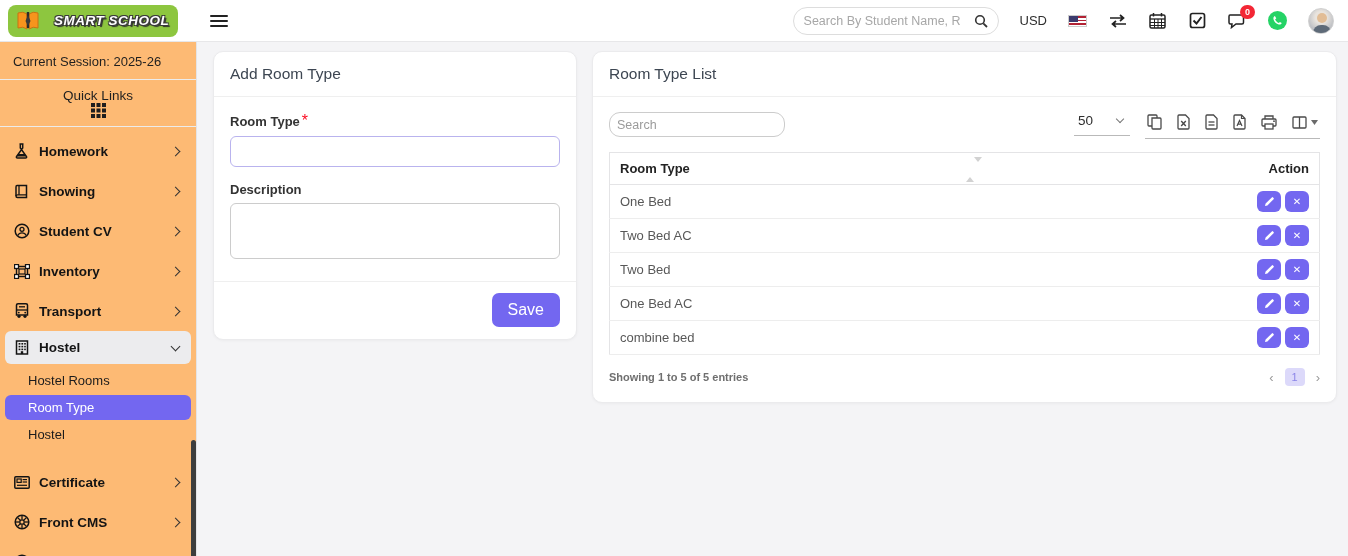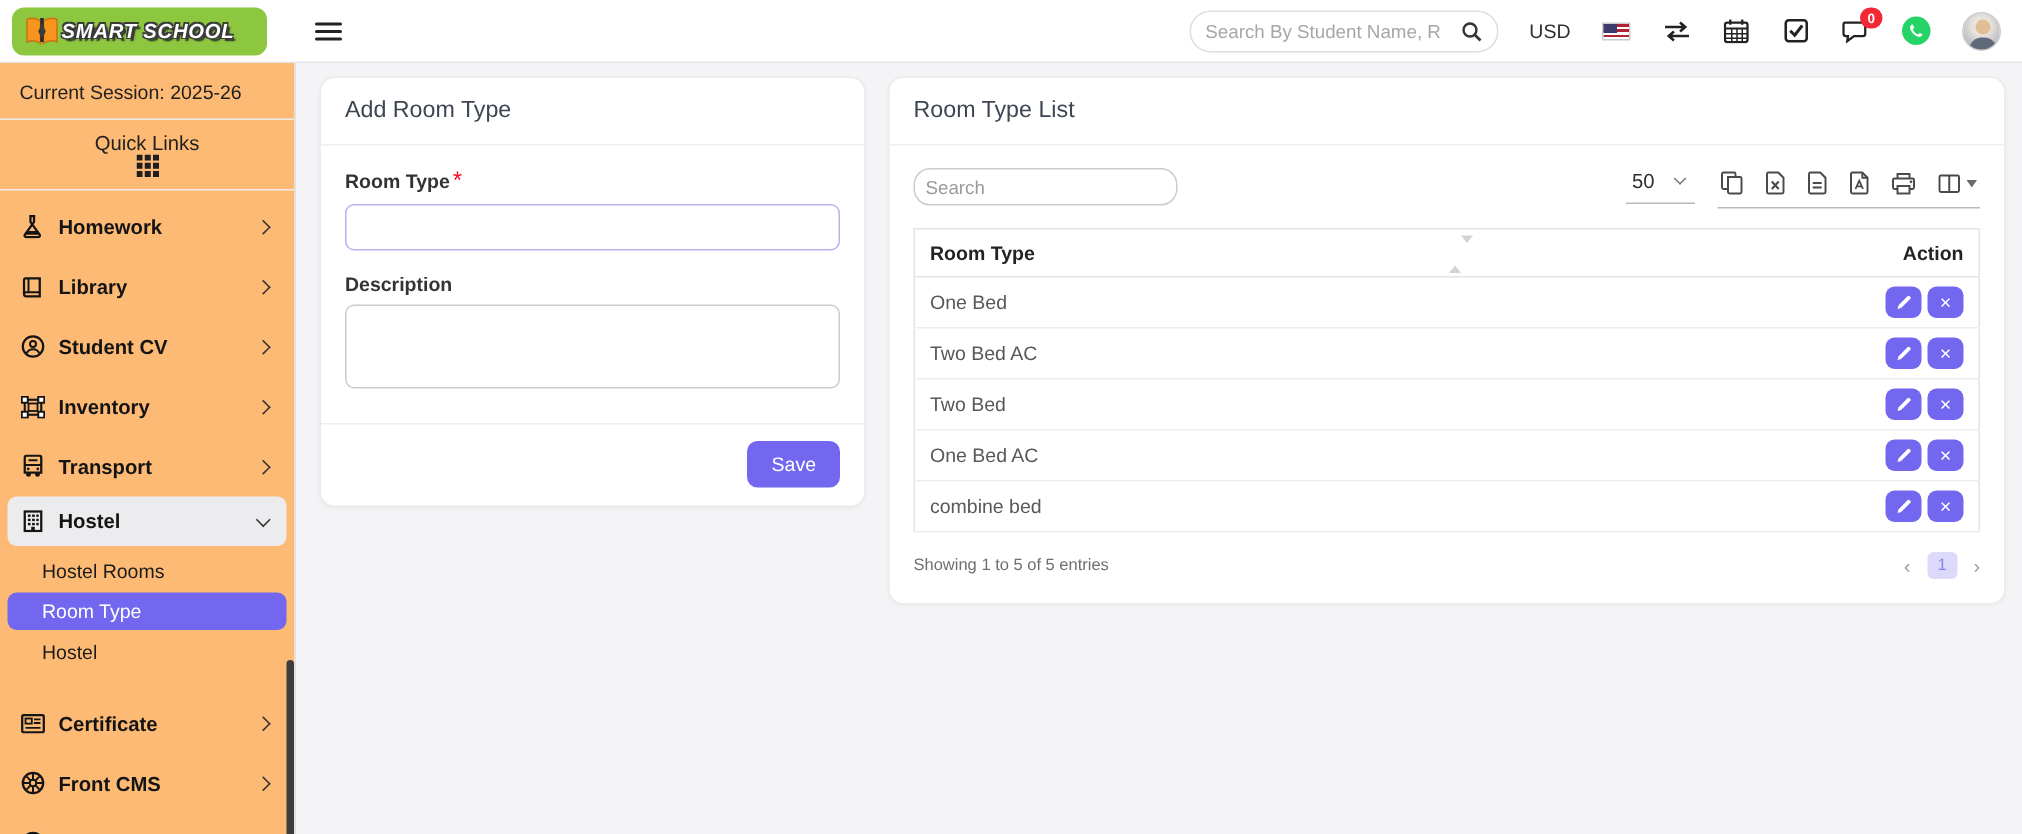--- a/index.html
+++ b/index.html
@@ -3,21 +3,21 @@
 <meta charset="utf-8">
 <style>
   * { margin:0; padding:0; box-sizing:border-box; }
   html,body { width:1348px; height:556px; overflow:hidden;
     font-family:"Liberation Sans","DejaVu Sans",sans-serif; background:#f4f4f6; }
 
   
   .header { position:absolute; top:0; left:0; right:0; height:42px; background:#fff;
     border-bottom:1px solid #e7e7e9; display:flex; align-items:center; z-index:10; }
   .logo { margin-left:8px; width:170px; height:32px; background:#8dc63f; border-radius:8px;
-    display:flex; align-items:center; padding:0 8px; gap:1px; flex:0 0 auto; cursor:pointer; }
+    display:flex; align-items:center; padding:0 8px; gap:14px; flex:0 0 auto; cursor:pointer; }
   .logo-text { color:#fff; font-weight:800; font-style:italic; font-size:13.5px; letter-spacing:.5px;
     text-shadow:1px 1px 0 #3a3a3a,-1px -1px 0 #3a3a3a,1px -1px 0 #3a3a3a,-1px 1px 0 #3a3a3a,2px 2px 1px #2d2d2d; white-space:nowrap; }
   .hamburger { margin-left:32px; width:18px; cursor:pointer; }
   .hamburger div { height:2px; background:#222; margin:3px 0; border-radius:1px; }
   .school-title { margin-left:17px; font-size:16.5px; font-weight:700; color:#2e3640; letter-spacing:.4px; }
 
   .header-right { margin-left:auto; display:flex; align-items:center; gap:21px; padding-right:14px; }
   .search-pill { width:206px; height:28px; border:1px solid #ddd; border-radius:15px;
     display:flex; align-items:center; padding:0 10px; background:#fff; }
   .search-pill input { border:none; outline:none; flex:1; font-size:12.5px; color:#333; background:transparent;
@@ -66,31 +66,31 @@
 
   
   .form-body { padding:15px 16px 18px; }
   .fld-label { font-size:13px; font-weight:600; color:#333; }
   .req { color:#fb0b21; margin-left:2px; }
   .txt-input { width:100%; height:31px; border:1px solid #b9b3ee; border-radius:6px; margin:6px 0 15px;
     padding:0 8px; font-size:13px; color:#333; outline:none; font-family:inherit; }
   .txt-area { width:100%; height:56px; border:1px solid #ccc; border-radius:6px; margin-top:6px;
     padding:6px 8px; font-size:13px; color:#333; resize:none; outline:none; font-family:inherit; }
   .form-footer { border-top:1px solid #efefef; padding:11px 16px 12px; display:flex; justify-content:flex-end; }
-  .btn-save { background:#7367f0; color:#fff; border:none; border-radius:7px; font-size:13px;
+  .btn-save { background:#7367f0; color:#fff; border:none; border-radius:7px; font-size:16px;
     padding:8px 16px; cursor:pointer; font-family:inherit; }
 
   
   .list-body { padding:15px 16px 16px; }
   .toolbar { display:flex; align-items:flex-start; }
   .tbl-search { width:176px; height:25px; border:1px solid #ccc; border-radius:11px; padding:0 7px;
     font-size:12.5px; color:#333; outline:none; font-family:inherit; }
   .tbl-search::placeholder { color:#9b9b9b; }
   .toolbar-right { margin-left:auto; display:flex; align-items:flex-start; gap:15px; }
-  .pagesize { display:flex; align-items:center; gap:14px; border-bottom:1px solid #b9b9b9;
+  .pagesize { display:flex; align-items:center; gap:24px; border-bottom:1px solid #b9b9b9;
     padding:1px 4px 7px; cursor:pointer; }
   .pagesize .val { font-size:13.5px; color:#2e2e2e; }
   .pagesize .chev { border-color:#777; width:6px; height:6px; }
   .export-icons { display:flex; align-items:center; gap:15px; border-bottom:1px solid #b9b9b9; padding:2px 2px 8px; }
   .exp-btn { background:none; border:none; padding:0; cursor:pointer; display:flex; align-items:center; }
 
   table { width:100%; border-collapse:collapse; margin-top:13px; border:1px solid #e4e4e6; }
   th { text-align:left; font-size:13px; font-weight:700; color:#232323; padding:8px 10px;
     border-bottom:1px solid #e4e4e6; position:relative; cursor:pointer; }
   th.col-action { text-align:right; }
@@ -98,21 +98,21 @@
   .tri-up { width:0; height:0; border-left:4px solid transparent; border-right:4px solid transparent;
     border-bottom:5px solid #d2d2d2; margin-bottom:2px; }
   .tri-dn { width:0; height:0; border-left:4px solid transparent; border-right:4px solid transparent;
     border-top:5px solid #d2d2d2; }
   td { font-size:13px; color:#585858; padding:6px 10px; border-bottom:1px solid #ededed; height:33px; }
   td.cell-action { text-align:right; }
   .act-wrap { display:flex; justify-content:flex-end; gap:4px; }
   .act-btn { width:24px; height:21px; background:#7367f0; border:none; border-radius:6px; color:#fff;
     display:flex; align-items:center; justify-content:center; cursor:pointer; font-size:10px; }
   .list-footer { display:flex; align-items:center; margin-top:13px; }
-  .showing { font-size:11px; color:#6f6f6f; }
+  .showing { font-size:11px; color:#6f6f6f;font-weight:bold; }
   .pager { margin-left:auto; display:flex; align-items:center; gap:11px; }
   .pg-arrow { font-size:13px; color:#9a9a9a; cursor:pointer; line-height:1; }
   .pg-num { width:20px; height:18px; background:#dcd9fa; color:#8b84e8; font-size:11px; border-radius:4px;
     display:flex; align-items:center; justify-content:center; cursor:pointer; }
 
   svg { display:block; }
 </style>
 </head>
 <body>
 
@@ -215,21 +215,21 @@
       <span class="chev"></span>
     </div>
     <div class="nav-item">
       <span class="icn">
         <svg width="15" height="15" viewBox="0 0 15 15">
             <path d="M3 1.5 H12.5 V13.5 H3.5 Q2 13.5 2 12 V3 Q2 1.5 3 1.5 Z" fill="none" stroke="#141414" stroke-width="1.5"></path>
             <path d="M2 12 Q2 10.8 3.5 10.8 H12.5" fill="none" stroke="#141414" stroke-width="1.3"></path>
             <line x1="5" y1="1.5" x2="5" y2="10.8" stroke="#141414" stroke-width="1.3"></line>
           </svg>
       </span>
-      <span class="lbl">Library</span>
+      <span class="lbl">Showing</span>
       <span class="chev"></span>
     </div>
     <div class="nav-item">
       <span class="icn">
         <svg width="16" height="16" viewBox="0 0 16 16">
             <circle cx="8" cy="8" r="6.8" fill="none" stroke="#141414" stroke-width="1.5"></circle>
             <circle cx="8" cy="6.3" r="2" fill="none" stroke="#141414" stroke-width="1.3"></circle>
             <path d="M3.8 12.5 Q5 9.8 8 9.8 Q11 9.8 12.2 12.5" fill="none" stroke="#141414" stroke-width="1.3"></path>
           </svg>
       </span>

